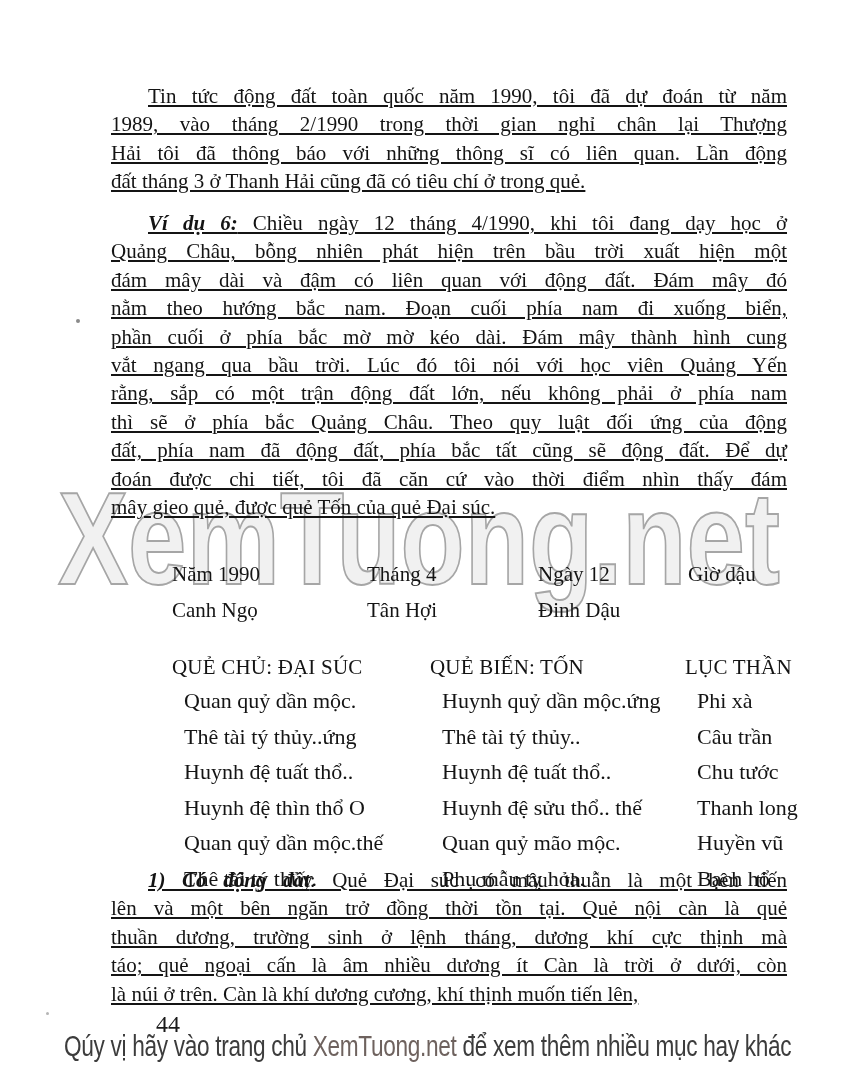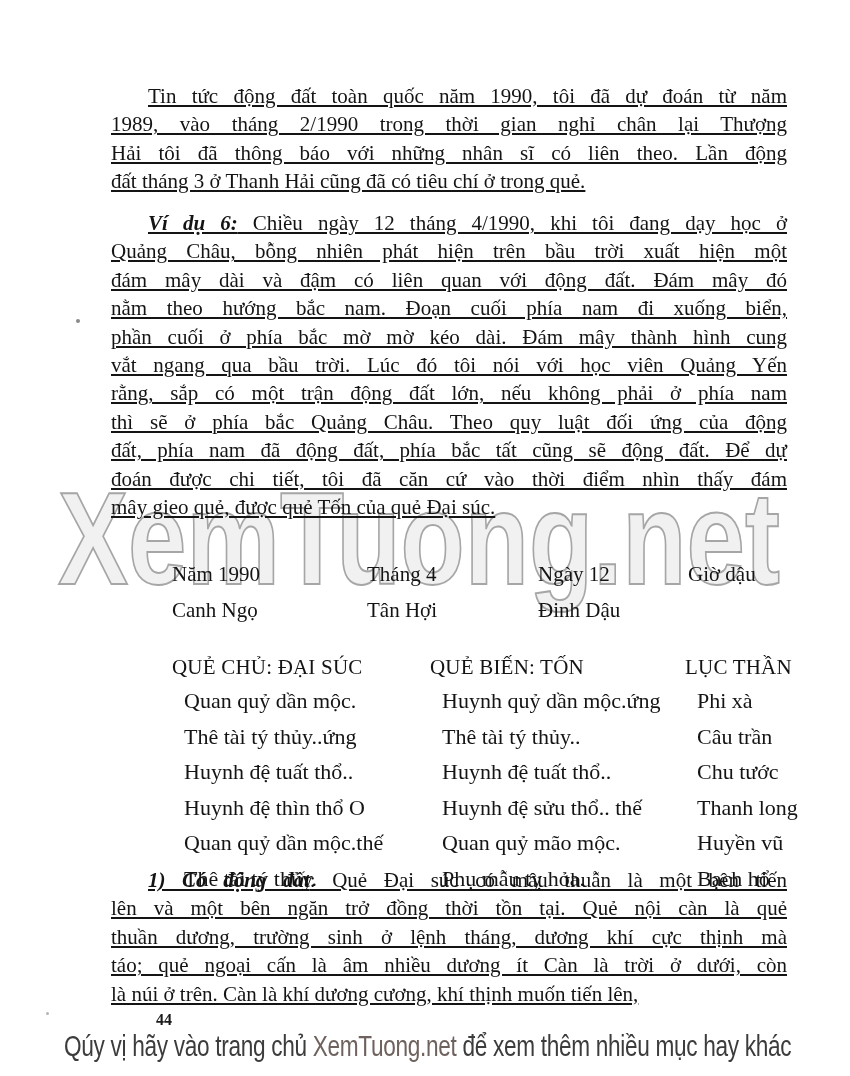--- a/index.html
+++ b/index.html
@@ -39,40 +39,40 @@
   
   .footer {
     left:64px; top:1030px; width:940px; z-index:3;
     font-family:"Liberation Sans", sans-serif; font-size:29px; color:#3c3c3c;
     letter-spacing:-0.4px; white-space:nowrap;
     transform:scaleX(0.78); transform-origin:0 0;
   }
   .footer-link { color:#6e625e; }
 
   
-  .page-number { left:156px; top:1011px; font-size:16px; color:#1a1a1a; z-index:2;font-weight:bold; }
+  .page-number { left:156px; top:1011px; font-size:24px; color:#1a1a1a; z-index:2; }
 
   
   .speck { width:4px; height:4px; border-radius:50%; background:#8a8a8a; z-index:1; }
   .speck-1 { left:76px; top:319px; }
   .speck-2 { left:46px; top:1012px; width:3px; height:3px; background:#b5b5b5; }
 </style>
 </head>
 <body>
 
 <div class="page">
 
   <svg class="abs watermark" width="748" height="170" viewBox="0 0 748 170">
     <text x="2" y="106" font-family="Liberation Sans, sans-serif" font-weight="bold" font-size="132" fill="#f1f1f1" stroke="#a6a6a6" stroke-width="2" textLength="722" lengthAdjust="spacingAndGlyphs">XemTuong.net</text>
   </svg>
 
   <div class="abs para" style="top:82px">
     <div class="line first">Tin tức động đất toàn quốc năm 1990, tôi đã dự đoán từ năm</div>
     <div class="line">1989, vào tháng 2/1990 trong thời gian nghỉ chân lại Thượng</div>
-    <div class="line">Hải tôi đã thông báo với những nhân sĩ có liên theo. Lần động</div>
+    <div class="line">Hải tôi đã thông báo với những thông sĩ có liên quan. Lần động</div>
     <div class="line last">đất tháng 3 ở Thanh Hải cũng đã có tiêu chí ở trong quẻ.</div>
   </div>
 
   <div class="abs para" style="top:209px">
     <div class="line first"><span class="lead">Ví dụ 6:</span><span> Chiều ngày 12 tháng 4/1990, khi tôi đang dạy học ở</span></div>
     <div class="line">Quảng Châu, bỗng nhiên phát hiện trên bầu trời xuất hiện một</div>
     <div class="line">đám mây dài và đậm có liên quan với động đất. Đám mây đó</div>
     <div class="line">nằm theo hướng bắc nam. Đoạn cuối phía nam đi xuống biển,</div>
     <div class="line">phần cuối ở phía bắc mờ mờ kéo dài. Đám mây thành hình cung</div>
     <div class="line">vắt ngang qua bầu trời. Lúc đó tôi nói với học viên Quảng Yến</div>

